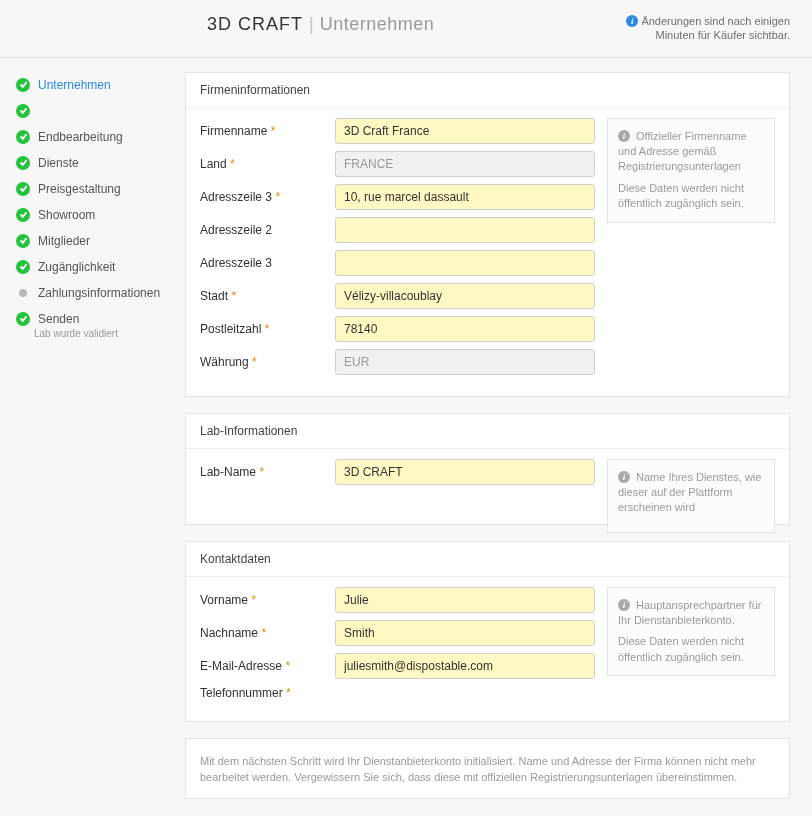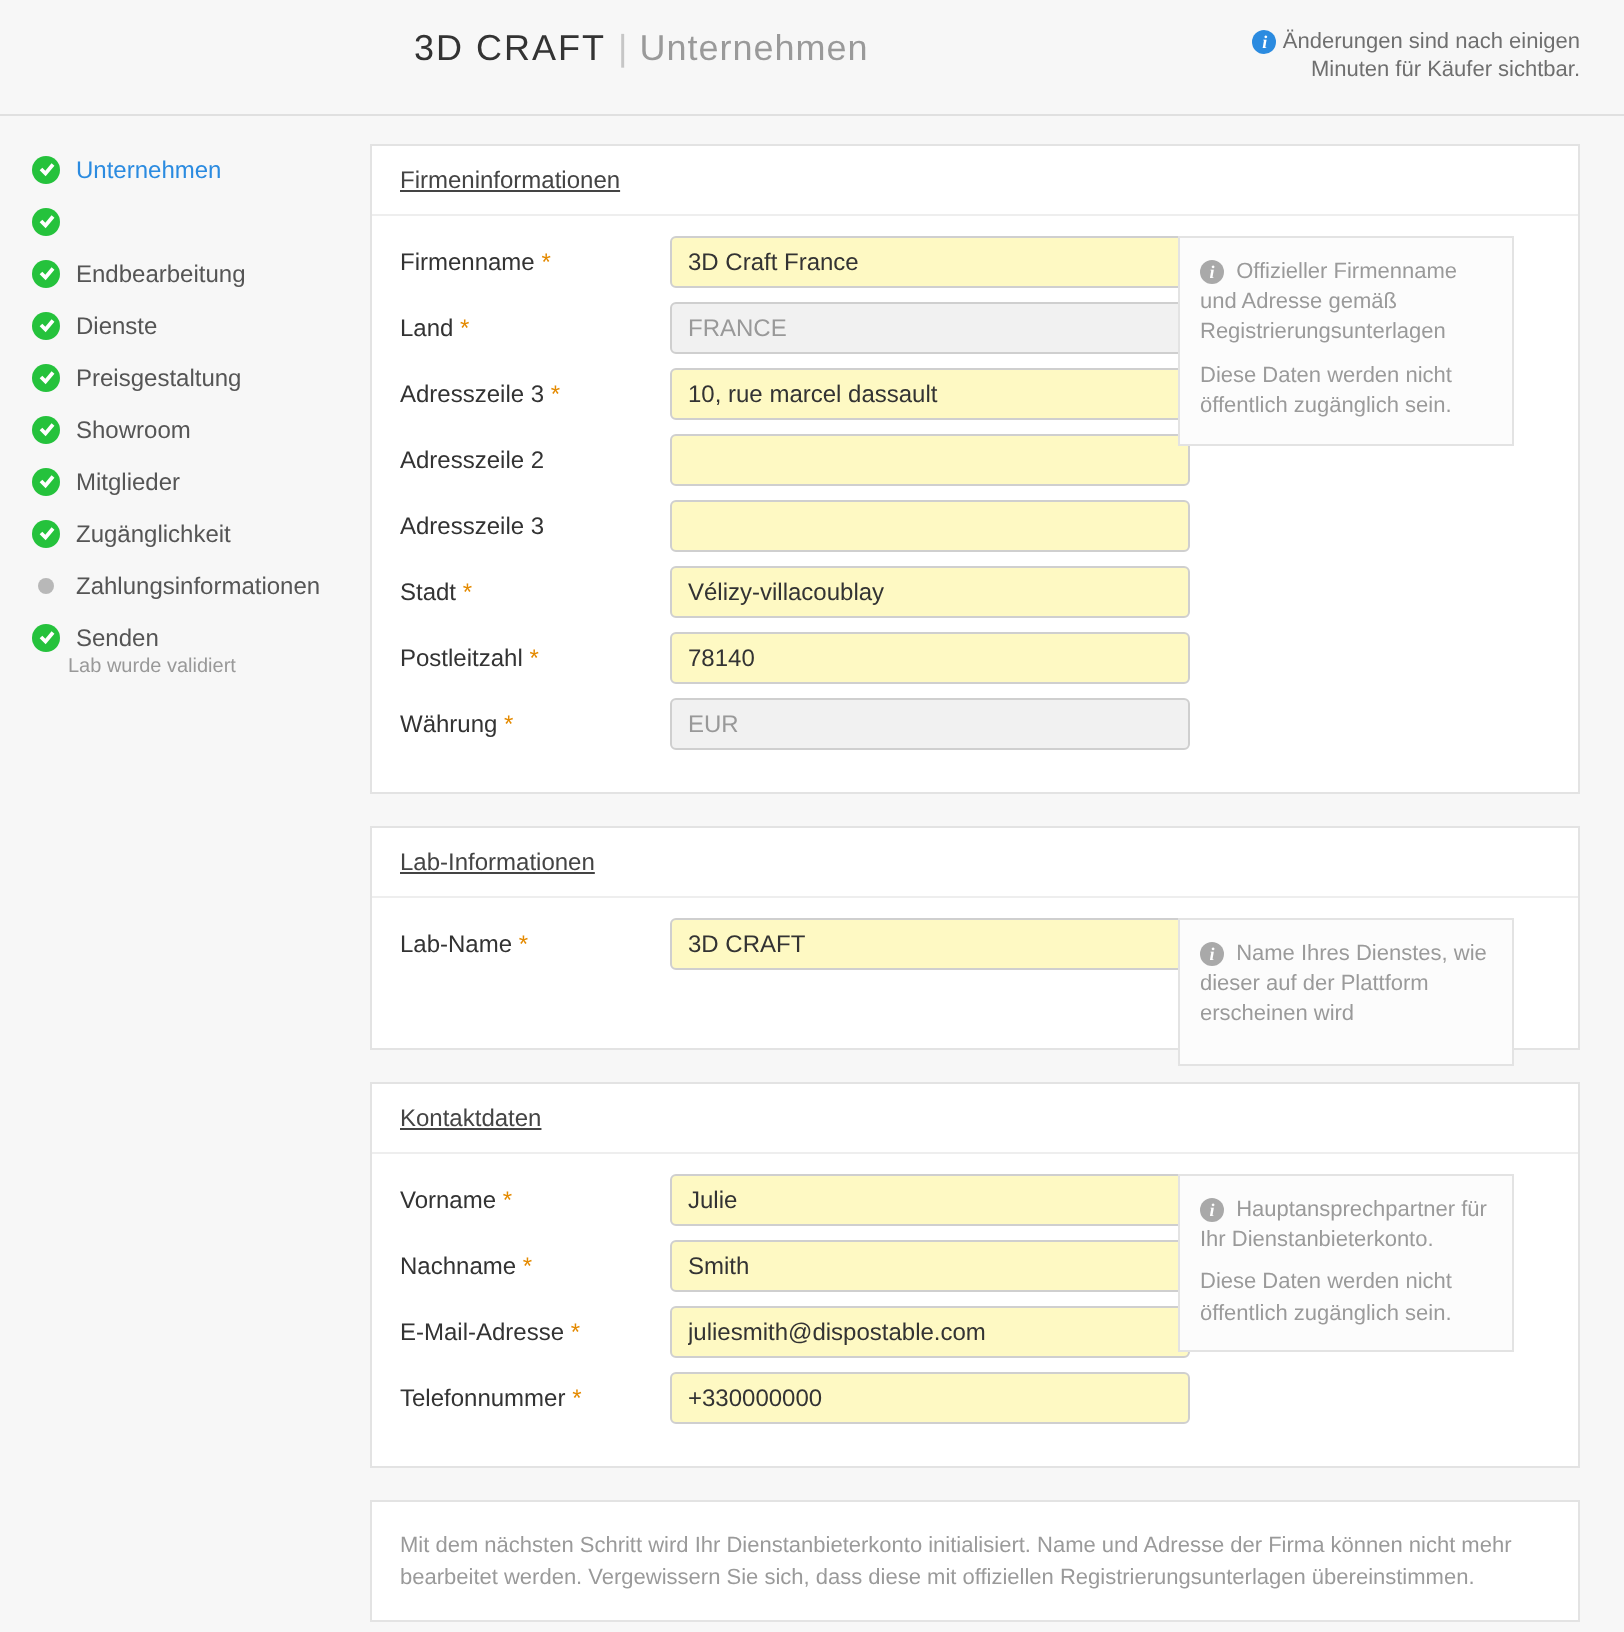--- a/index.html
+++ b/index.html
@@ -92,21 +92,20 @@
   .card {
     background:#fff;
     border:1px solid #e3e3e3;
     margin-bottom: 16px;
   }
   .card-h {
     padding: 10px 14px;
     font-size: 12px;
     color:#444;
     border-bottom: 1px solid #eee;
-    text-decoration: underline;
   }
   .card-body { padding: 10px 14px 14px 14px; position:relative; }
   .row { display:flex; align-items:center; margin-bottom: 7px; }
   .row-label {
     flex: 0 0 135px;
     font-size:12px;
     color:#333;
   }
   .req { color:#e48a00; }
   .row-field { flex:1; max-width:260px; }
@@ -117,21 +116,21 @@
     border-radius:3px;
     padding: 0 8px;
     font-size:12px;
     color:#333;
     background:#fef9c3;
   }
   .fld.readonly { background:#f1f1f1; color:#999; }
   .hintbox {
     position:absolute;
     top:10px;
-    right:32px;
+    right:14px;
     width:168px;
     border:1px solid #e3e3e3;
     background:#fcfcfc;
     padding:10px;
     font-size:11px;
     color:#9a9a9a;
     line-height:1.4;
   }
   .hintbox .hint-lead { margin-bottom:6px; }
   .warn-card {
@@ -312,21 +311,20 @@
           <div class="row">
             <div class="row-label"><span>Nachname</span> <span class="req">*</span></div>
             <div class="row-field"><input class="fld" value="Smith" style=""></div>
           </div>
           <div class="row">
             <div class="row-label"><span>E-Mail-Adresse</span> <span class="req">*</span></div>
             <div class="row-field"><input class="fld" value="juliesmith@dispostable.com" style=""></div>
           </div>
           <div class="row">
             <div class="row-label"><span>Telefonnummer</span> <span class="req">*</span></div>
-            <div class="row-field"><input class="fld" value="+330000000" style=""></div>
           </div>
         </div>
       </div>
 
       <div class="warn-card">
         <span>Mit dem nächsten Schritt wird Ihr Dienstanbieterkonto initialisiert. Name und Adresse der Firma können nicht mehr bearbeitet werden. Vergewissern Sie sich, dass diese mit offiziellen Registrierungsunterlagen übereinstimmen.</span>
         
       </div>
 
     </div>

